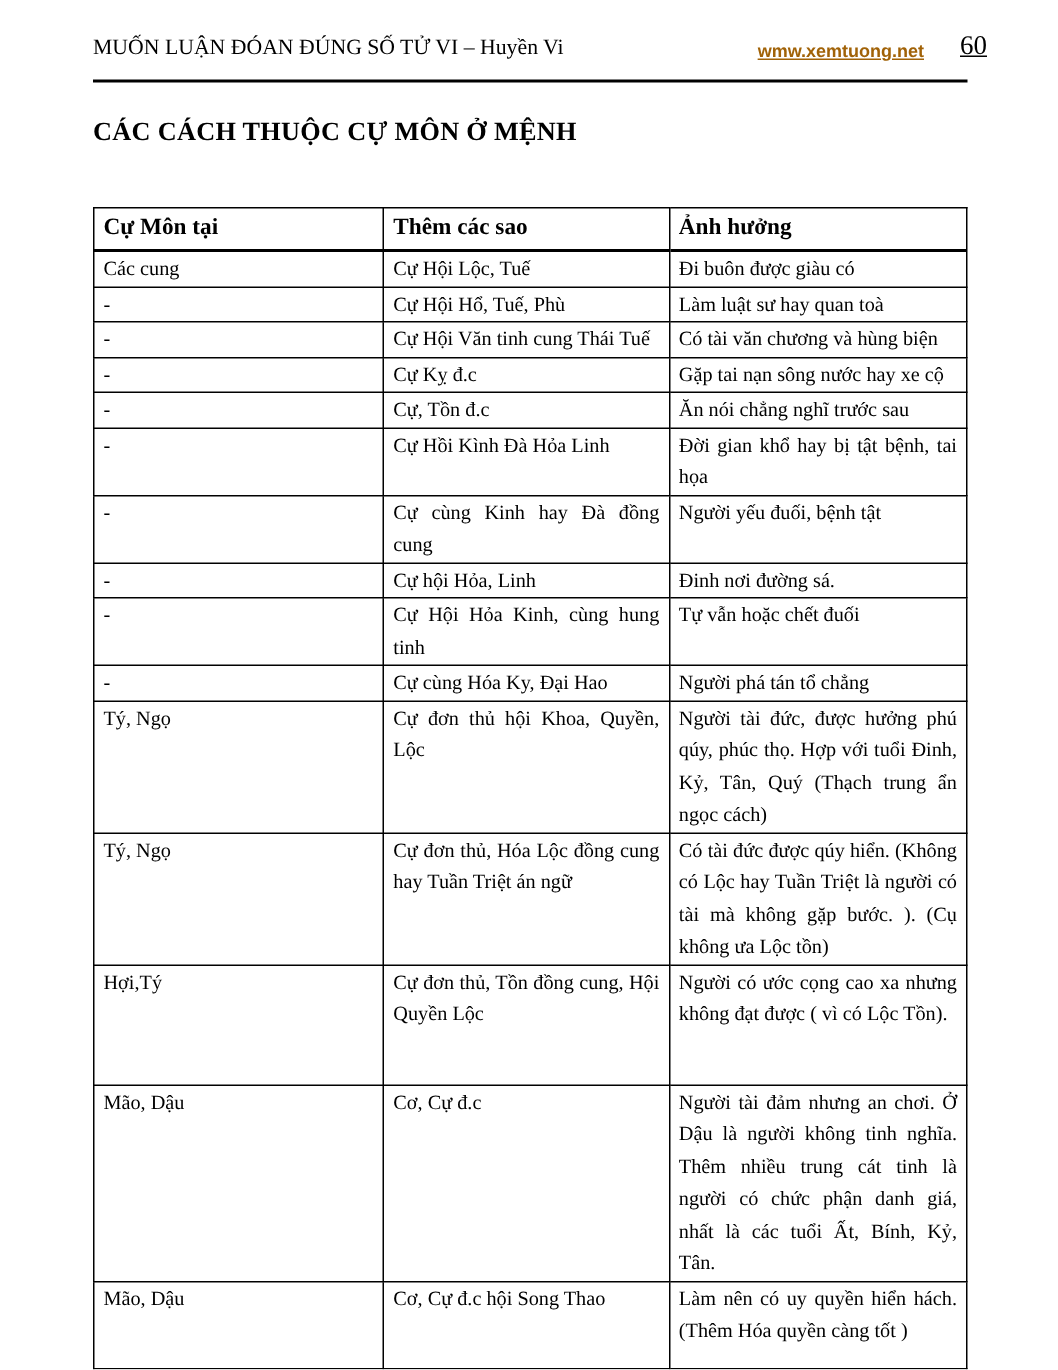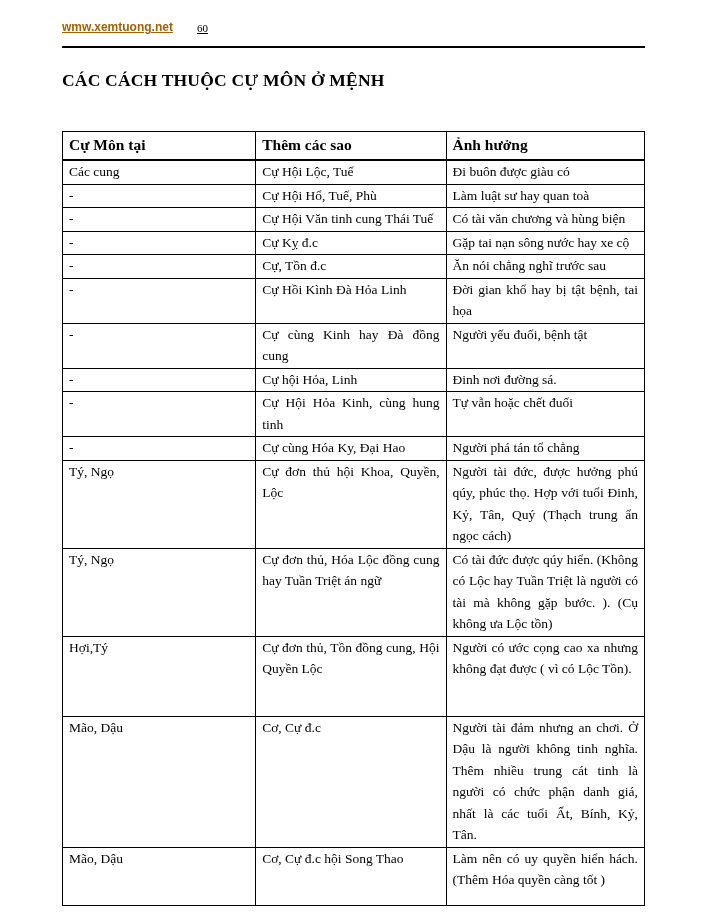--- a/index.html
+++ b/index.html
@@ -19,21 +19,21 @@
   }
   .book-title { font-size:14.5px; white-space:nowrap; }
   .header-right { display:flex; align-items:flex-end; gap:24px; }
   .site-link {
     font-family:"Liberation Sans", sans-serif;
     font-weight:bold; font-size:12px;
     color:#a16207; text-decoration:underline;
     cursor:pointer;
     text-align:center;
   }
-  .page-num { font-size:11px;text-decoration:underline; }
+  .page-num { font-size:18px;text-decoration:underline; }
   .rule {
     border:none; border-top:2px solid #000000;
     width:583px; margin:12px 0 0 0;
   }
   .section-title {
     font-size:17.5px; font-weight:bold;
     margin:22px 0 0 0; letter-spacing:0.2px;
   }
   table.luan-table {
     border-collapse:collapse; table-layout:fixed;
@@ -56,20 +56,21 @@
   .luan-table col.c3 { width:34.1%; }
   .luan-table tbody tr:nth-child(13) { height:80px; }
   .luan-table tbody tr:nth-child(15) { height:58px; }
 </style>
 </head>
 <body>
 
 <div class="page">
 
   <div class="doc-header">
+    <span class="book-title">MUỐN LUẬN ĐÓAN ĐÚNG SỐ TỬ VI – Huyền Vi</span>
     <span class="header-right">
       <a class="site-link">wmw.xemtuong.net</a>
       <span class="page-num">60</span>
     </span>
   </div>
 
   <hr class="rule">
 
   <div class="section-title">CÁC CÁCH THUỘC CỰ MÔN Ở MỆNH</div>
 

